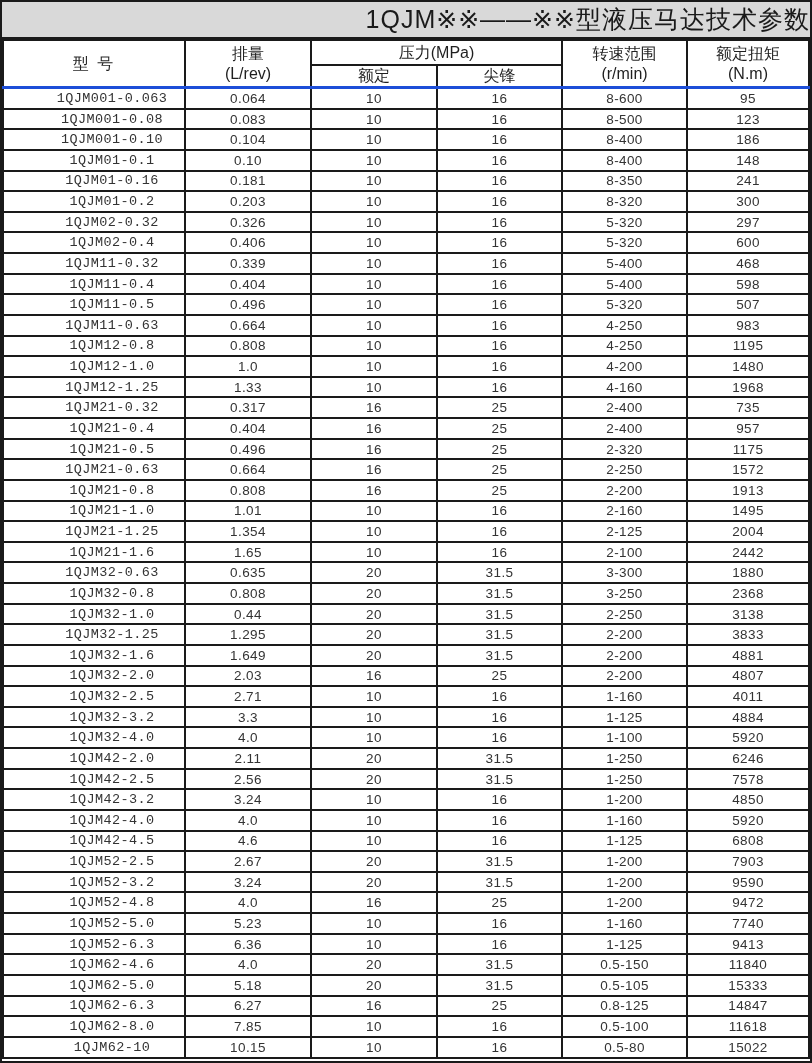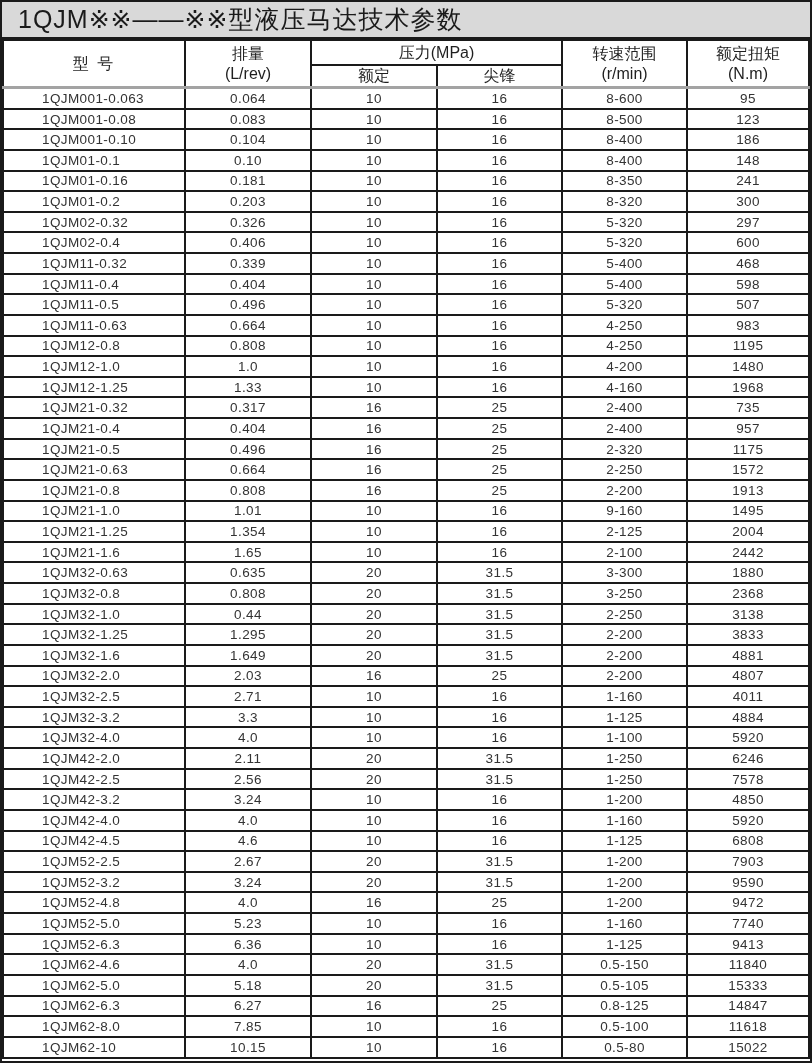--- a/index.html
+++ b/index.html
@@ -15,21 +15,22 @@
     border: 2px solid #1a1a1a;
     background: #ffffff;
     overflow: hidden;
   }
   .title-bar {
     height: 37px;
     background: #d9d9d9;
     border-bottom: 2px solid #1a1a1a;
     display: flex;
     align-items: center;
-    padding-left: 16px;
+    padding-left: 26px;
+    justify-content: flex-end;
   }
   .title-bar .title-text {
     font-size: 25px;
     color: #1a1a1a;
     letter-spacing: 1px;
     white-space: nowrap;
   }
   table.params {
     width: 100%;
     height: 1020px;
@@ -44,31 +45,32 @@
     white-space: nowrap;
   }
   thead th {
     font-size: 16px;
     font-weight: normal;
     color: #1f1f1f;
     line-height: 1.25;
   }
   thead tr.hdr-top th { height: 25px; }
   thead tr { border-bottom: 2px solid #1a1a1a; }
-  thead { border-bottom: 3px solid #a3a3a3; }
+  thead { border-bottom: 3px solid #1d4ed8; }
   th.model-hdr { letter-spacing: 2px; }
   tbody td {
     font-size: 13.5px;
     color: #333333;
     letter-spacing: 0.4px;
     padding: 0 2px;
   }
   tbody td.model-cell {
-    text-align: left;
+    text-align: center;
     padding-left: 38px;
+    font-family: Liberation Mono, monospace;
   }
   col.c-model  { width: 182px; }
   col.c-disp   { width: 126px; }
   col.c-rated  { width: 126px; }
   col.c-peak   { width: 125px; }
   col.c-speed  { width: 125px; }
   col.c-torque { width: auto;  }
 </style>
 </head>
 <body>
@@ -269,21 +271,21 @@
           <td>16</td>
           <td>25</td>
           <td>2-200</td>
           <td>1913</td>
         </tr>
         <tr>
           <td class="model-cell">1QJM21-1.0</td>
           <td>1.01</td>
           <td>10</td>
           <td>16</td>
-          <td>9-160</td>
+          <td>2-160</td>
           <td>1495</td>
         </tr>
         <tr>
           <td class="model-cell">1QJM21-1.25</td>
           <td>1.354</td>
           <td>10</td>
           <td>16</td>
           <td>2-125</td>
           <td>2004</td>
         </tr>

